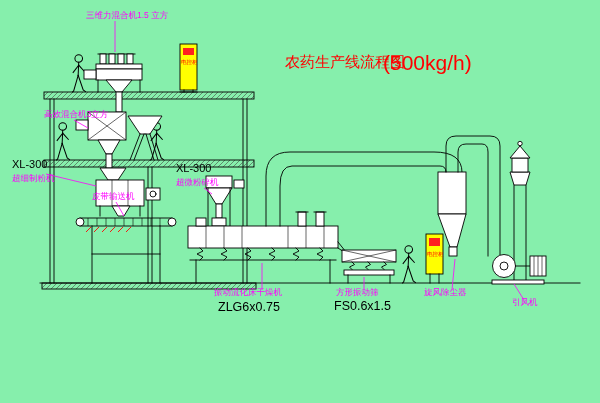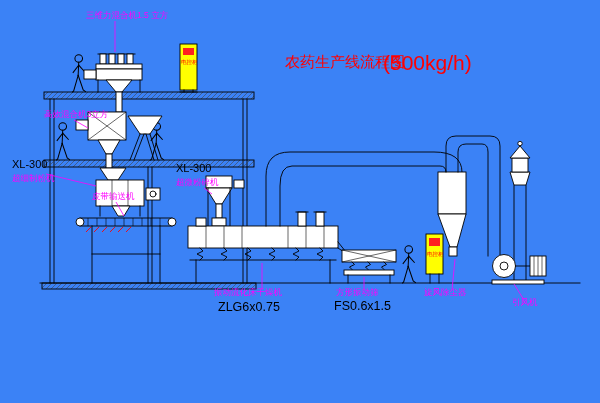--- a/index.html
+++ b/index.html
@@ -1,17 +1,17 @@
 <!DOCTYPE html>
 <html><head>
 <meta charset="utf-8">
 <style>
   html,body{margin:0;padding:0;background:#888;}
   .canvas{
-    width:600px;height:403px;background:#3b82f6;position:relative;overflow:hidden;
+    width:600px;height:403px;background:#86efac;position:relative;overflow:hidden;
     font-family:"Liberation Sans","DejaVu Sans",sans-serif;
   }
   svg{display:block;}
   .k{stroke:#000;fill:none;stroke-width:0.9;stroke-linecap:square;}
   .kthin{stroke:#000;fill:none;stroke-width:0.6;}
   .kf{fill:#ffffff;stroke:#000;stroke-width:0.9;}
   .slab{fill:url(#hatch);stroke:#000;stroke-width:0.9;}
   .yellow{fill:#ffff00;stroke:#000;stroke-width:0.9;}
   .redblock{fill:#ff2020;stroke:none;}
   .redline{stroke:#ff0000;fill:none;stroke-width:0.9;}

